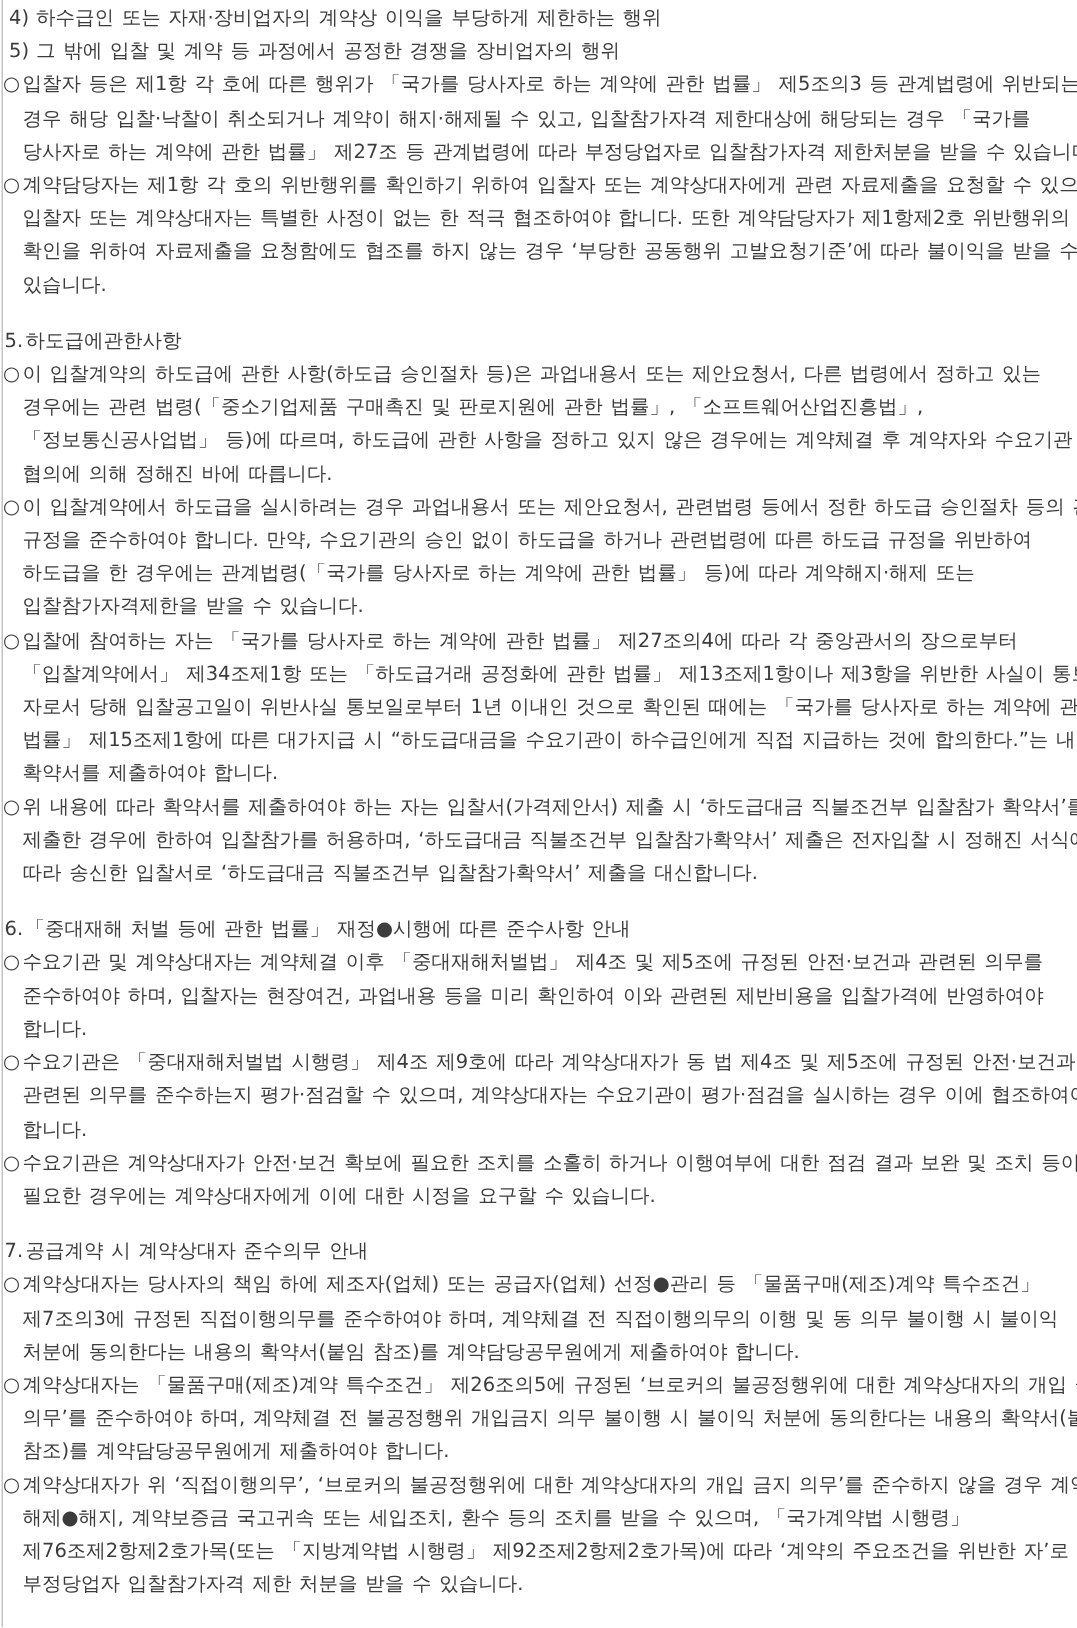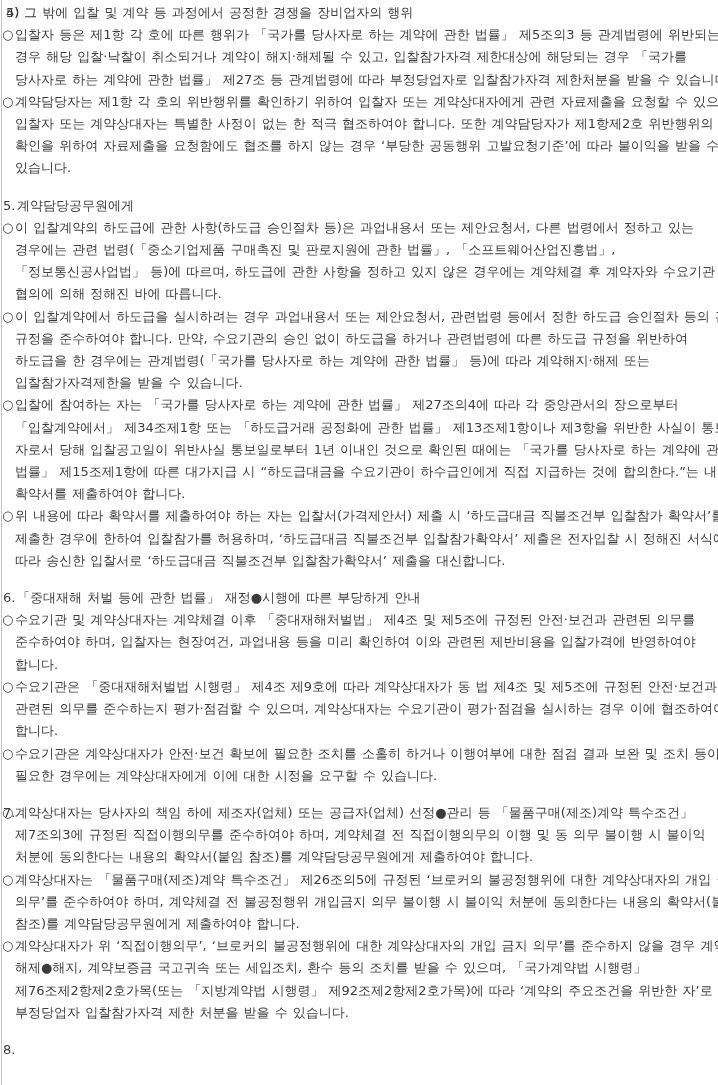--- a/index.html
+++ b/index.html
@@ -37,33 +37,33 @@
   .block.bullet .marker { left: 0px; }
   .block.heading { padding-left: 15px; margin-top: 15px; }
   .block.heading .marker { left: 1px; }
 </style>
 </head>
 <body>
 
 <div class="left-border"></div>
 
 <div class="page" id="doc-page">
-    <div class="block numbered"><span class="marker">4)</span></div>
+    <div class="block numbered"><span class="marker">4)</span><span>하수급인 또는 자재·장비업자의 계약상 이익을 부당하게 제한하는 행위</span></div>
     <div class="block numbered"><span class="marker">5)</span><span>그 밖에 입찰 및 계약 등 과정에서 공정한 경쟁을 장비업자의 행위</span></div>
     <div class="block bullet"><span class="marker">○</span><span>입찰자 등은 제1항 각 호에 따른 행위가 「국가를 당사자로 하는 계약에 관한 법률」 제5조의3 등 관계법령에 위반되는 경우 해당 입찰·낙찰이 취소되거나 계약이 해지·해제될 수 있고, 입찰참가자격 제한대상에 해당되는 경우 「국가를 당사자로 하는 계약에 관한 법률」 제27조 등 관계법령에 따라 부정당업자로 입찰참가자격 제한처분을 받을 수 있습니다.</span></div>
     <div class="block bullet"><span class="marker">○</span><span>계약담당자는 제1항 각 호의 위반행위를 확인하기 위하여 입찰자 또는 계약상대자에게 관련 자료제출을 요청할 수 있으며, 입찰자 또는 계약상대자는 특별한 사정이 없는 한 적극 협조하여야 합니다. 또한 계약담당자가 제1항제2호 위반행위의 확인을 위하여 자료제출을 요청함에도 협조를 하지 않는 경우 ‘부당한 공동행위 고발요청기준’에 따라 불이익을 받을 수 있습니다.</span></div>
-    <div class="block heading"><span class="marker">5.</span><span>계약담당공무원에게</span></div>
+    <div class="block heading"><span class="marker">5.</span><span>하도급에관한사항</span></div>
     <div class="block bullet"><span class="marker">○</span><span>이 입찰계약의 하도급에 관한 사항(하도급 승인절차 등)은 과업내용서 또는 제안요청서, 다른 법령에서 정하고 있는 경우에는 관련 법령(「중소기업제품 구매촉진 및 판로지원에 관한 법률」, 「소프트웨어산업진흥법」, 「정보통신공사업법」 등)에 따르며, 하도급에 관한 사항을 정하고 있지 않은 경우에는 계약체결 후 계약자와 수요기관 간 협의에 의해 정해진 바에 따릅니다.</span></div>
     <div class="block bullet"><span class="marker">○</span><span>이 입찰계약에서 하도급을 실시하려는 경우 과업내용서 또는 제안요청서, 관련법령 등에서 정한 하도급 승인절차 등의 관련 규정을 준수하여야 합니다. 만약, 수요기관의 승인 없이 하도급을 하거나 관련법령에 따른 하도급 규정을 위반하여 하도급을 한 경우에는 관계법령(「국가를 당사자로 하는 계약에 관한 법률」 등)에 따라 계약해지·해제 또는 입찰참가자격제한을 받을 수 있습니다.</span></div>
     <div class="block bullet"><span class="marker">○</span><span>입찰에 참여하는 자는 「국가를 당사자로 하는 계약에 관한 법률」 제27조의4에 따라 각 중앙관서의 장으로부터 「입찰계약에서」 제34조제1항 또는 「하도급거래 공정화에 관한 법률」 제13조제1항이나 제3항을 위반한 사실이 통보된 자로서 당해 입찰공고일이 위반사실 통보일로부터 1년 이내인 것으로 확인된 때에는 「국가를 당사자로 하는 계약에 관한 법률」 제15조제1항에 따른 대가지급 시 “하도급대금을 수요기관이 하수급인에게 직접 지급하는 것에 합의한다.”는 내용의 확약서를 제출하여야 합니다.</span></div>
     <div class="block bullet"><span class="marker">○</span><span>위 내용에 따라 확약서를 제출하여야 하는 자는 입찰서(가격제안서) 제출 시 ‘하도급대금 직불조건부 입찰참가 확약서’를 제출한 경우에 한하여 입찰참가를 허용하며, ‘하도급대금 직불조건부 입찰참가확약서’ 제출은 전자입찰 시 정해진 서식에 따라 송신한 입찰서로 ‘하도급대금 직불조건부 입찰참가확약서’ 제출을 대신합니다.</span></div>
-    <div class="block heading"><span class="marker">6.</span><span>「중대재해 처벌 등에 관한 법률」 재정●시행에 따른 부당하게 안내</span></div>
+    <div class="block heading"><span class="marker">6.</span><span>「중대재해 처벌 등에 관한 법률」 재정●시행에 따른 준수사항 안내</span></div>
     <div class="block bullet"><span class="marker">○</span><span>수요기관 및 계약상대자는 계약체결 이후 「중대재해처벌법」 제4조 및 제5조에 규정된 안전·보건과 관련된 의무를 준수하여야 하며, 입찰자는 현장여건, 과업내용 등을 미리 확인하여 이와 관련된 제반비용을 입찰가격에 반영하여야 합니다.</span></div>
     <div class="block bullet"><span class="marker">○</span><span>수요기관은 「중대재해처벌법 시행령」 제4조 제9호에 따라 계약상대자가 동 법 제4조 및 제5조에 규정된 안전·보건과 관련된 의무를 준수하는지 평가·점검할 수 있으며, 계약상대자는 수요기관이 평가·점검을 실시하는 경우 이에 협조하여야 합니다.</span></div>
     <div class="block bullet"><span class="marker">○</span><span>수요기관은 계약상대자가 안전·보건 확보에 필요한 조치를 소홀히 하거나 이행여부에 대한 점검 결과 보완 및 조치 등이 필요한 경우에는 계약상대자에게 이에 대한 시정을 요구할 수 있습니다.</span></div>
-    <div class="block heading"><span class="marker">7.</span></div>
+    <div class="block heading"><span class="marker">7.</span><span>공급계약 시 계약상대자 준수의무 안내</span></div>
     <div class="block bullet"><span class="marker">○</span><span>계약상대자는 당사자의 책임 하에 제조자(업체) 또는 공급자(업체) 선정●관리 등 「물품구매(제조)계약 특수조건」 제7조의3에 규정된 직접이행의무를 준수하여야 하며, 계약체결 전 직접이행의무의 이행 및 동 의무 불이행 시 불이익 처분에 동의한다는 내용의 확약서(붙임 참조)를 계약담당공무원에게 제출하여야 합니다.</span></div>
     <div class="block bullet"><span class="marker">○</span><span>계약상대자는 「물품구매(제조)계약 특수조건」 제26조의5에 규정된 ‘브로커의 불공정행위에 대한 계약상대자의 개입 금지 의무’를 준수하여야 하며, 계약체결 전 불공정행위 개입금지 의무 불이행 시 불이익 처분에 동의한다는 내용의 확약서(붙임 참조)를 계약담당공무원에게 제출하여야 합니다.</span></div>
     <div class="block bullet"><span class="marker">○</span><span>계약상대자가 위 ‘직접이행의무’, ‘브로커의 불공정행위에 대한 계약상대자의 개입 금지 의무’를 준수하지 않을 경우 계약 해제●해지, 계약보증금 국고귀속 또는 세입조치, 환수 등의 조치를 받을 수 있으며, 「국가계약법 시행령」 제76조제2항제2호가목(또는 「지방계약법 시행령」 제92조제2항제2호가목)에 따라 ‘계약의 주요조건을 위반한 자’로 부정당업자 입찰참가자격 제한 처분을 받을 수 있습니다.</span></div>
     <div class="block heading">
       <span class="marker">8.</span>
     </div>
   </div>
 
 </body></html>

